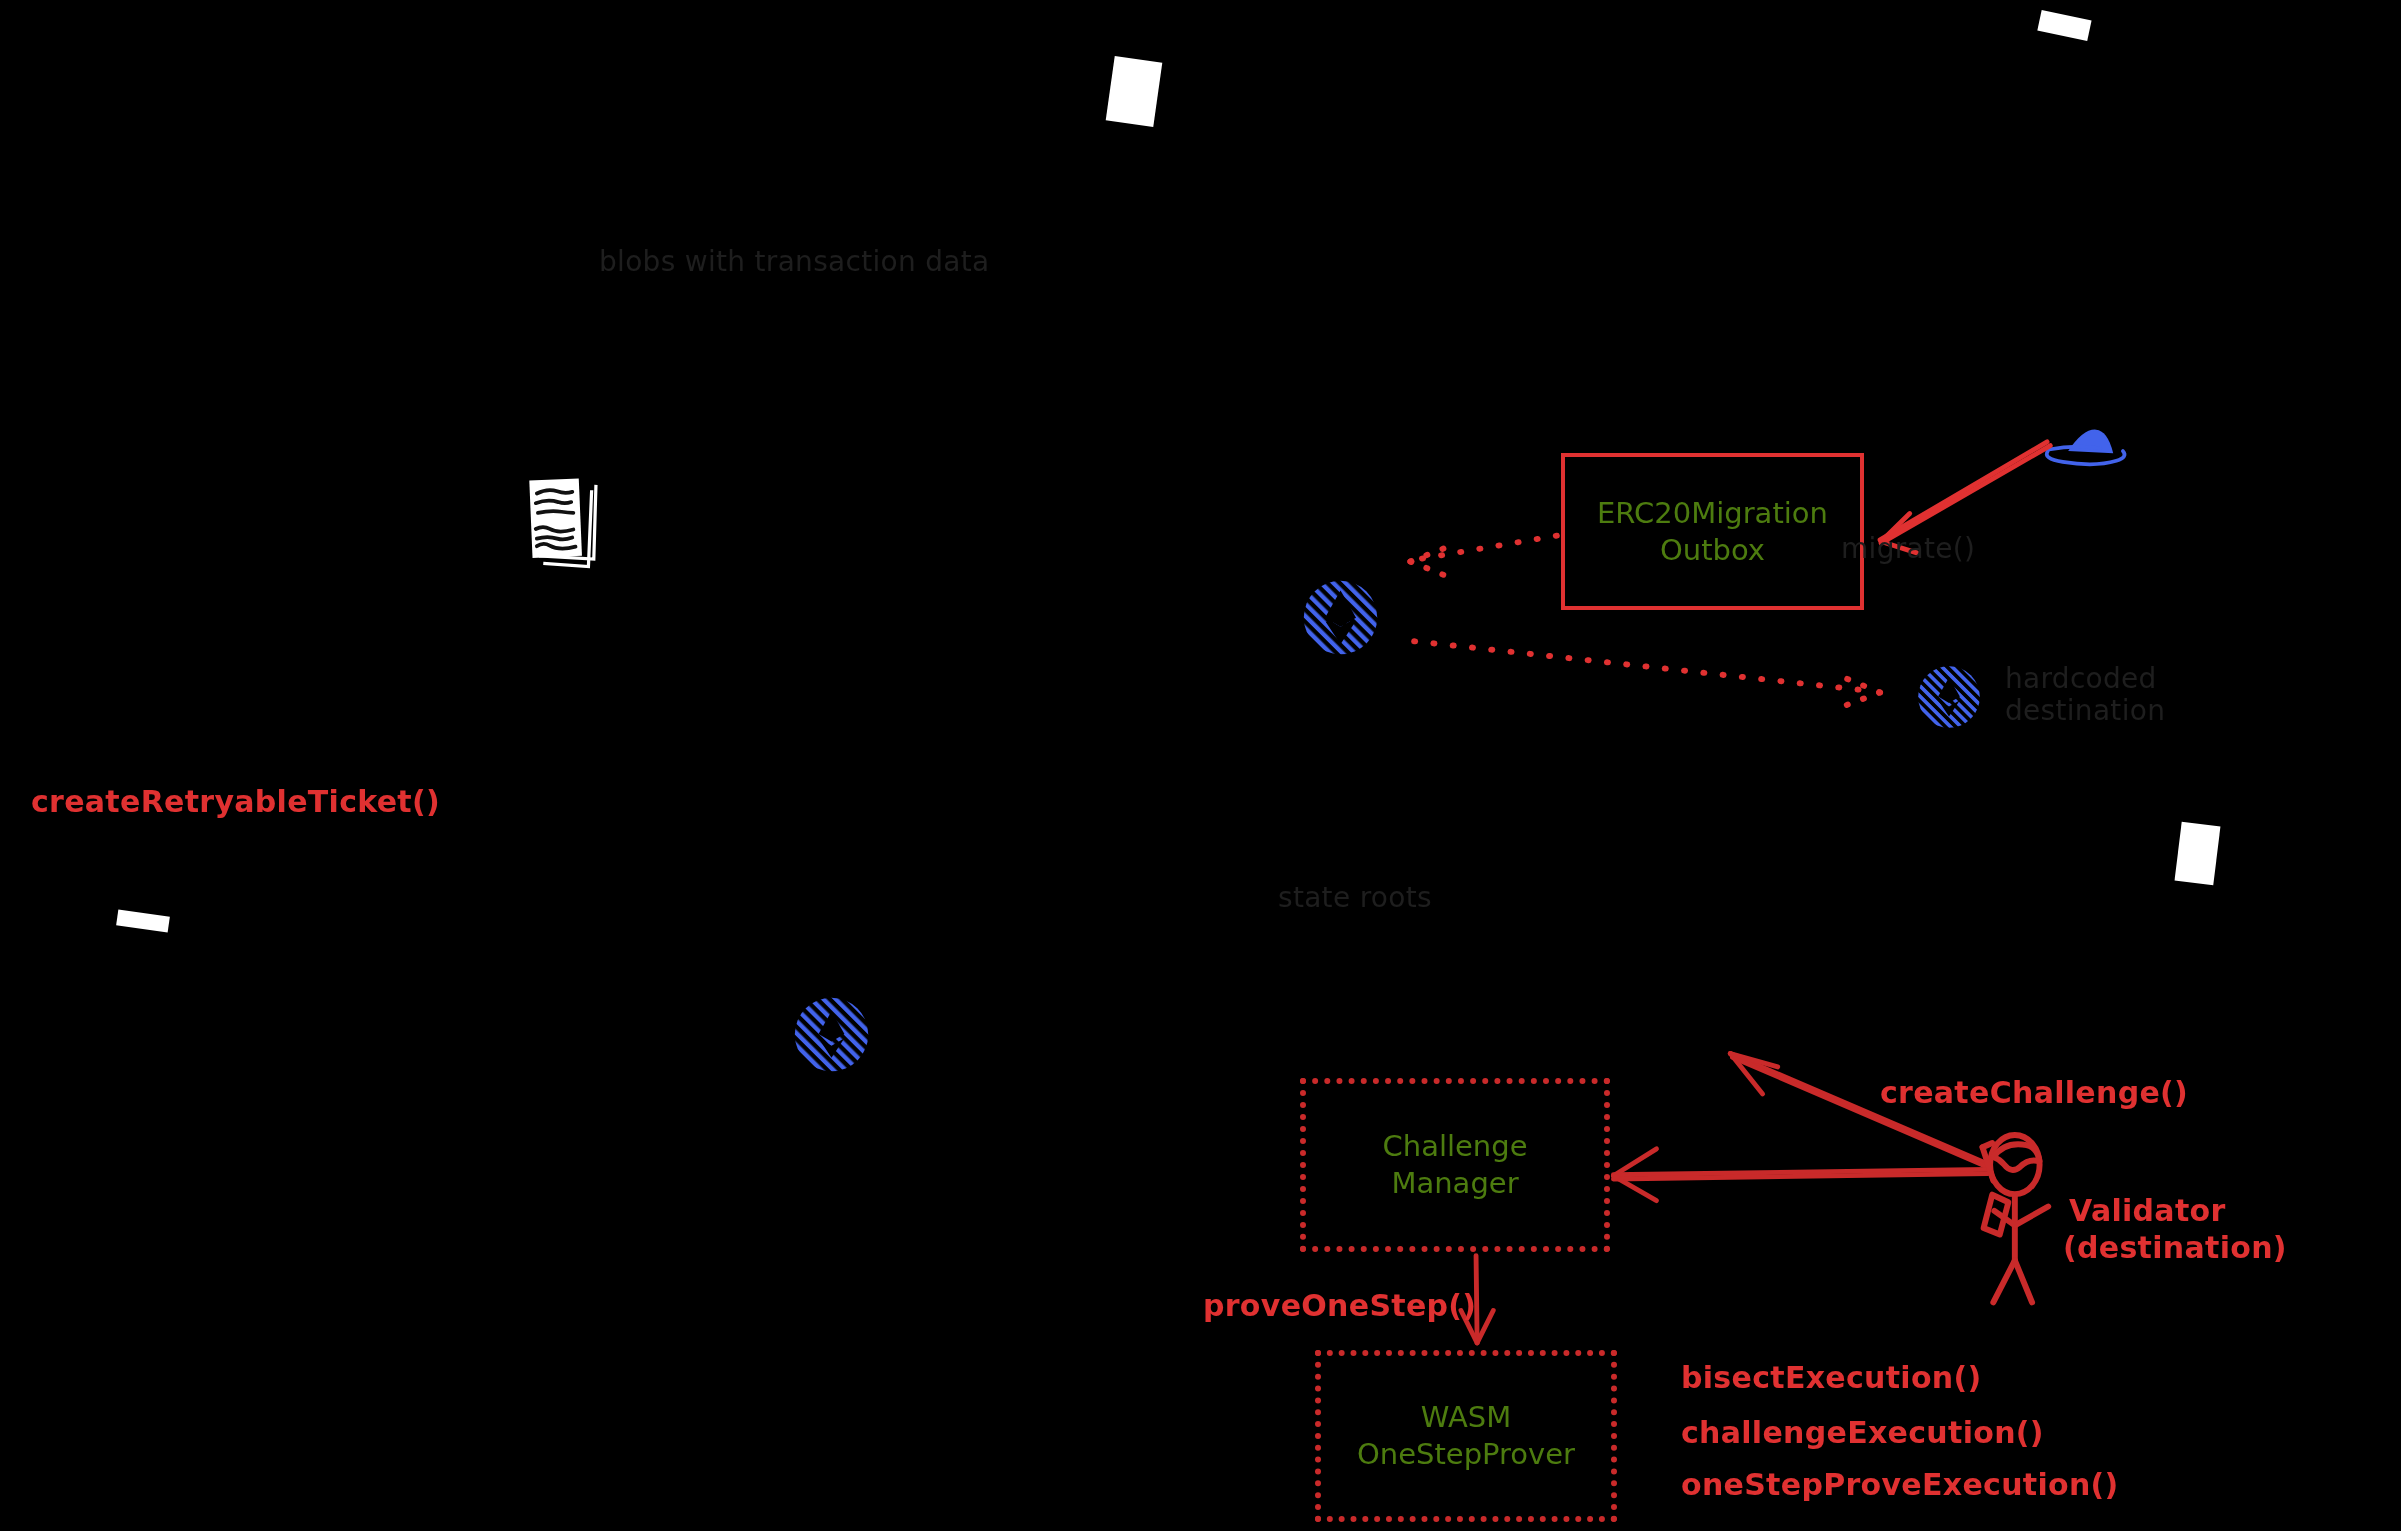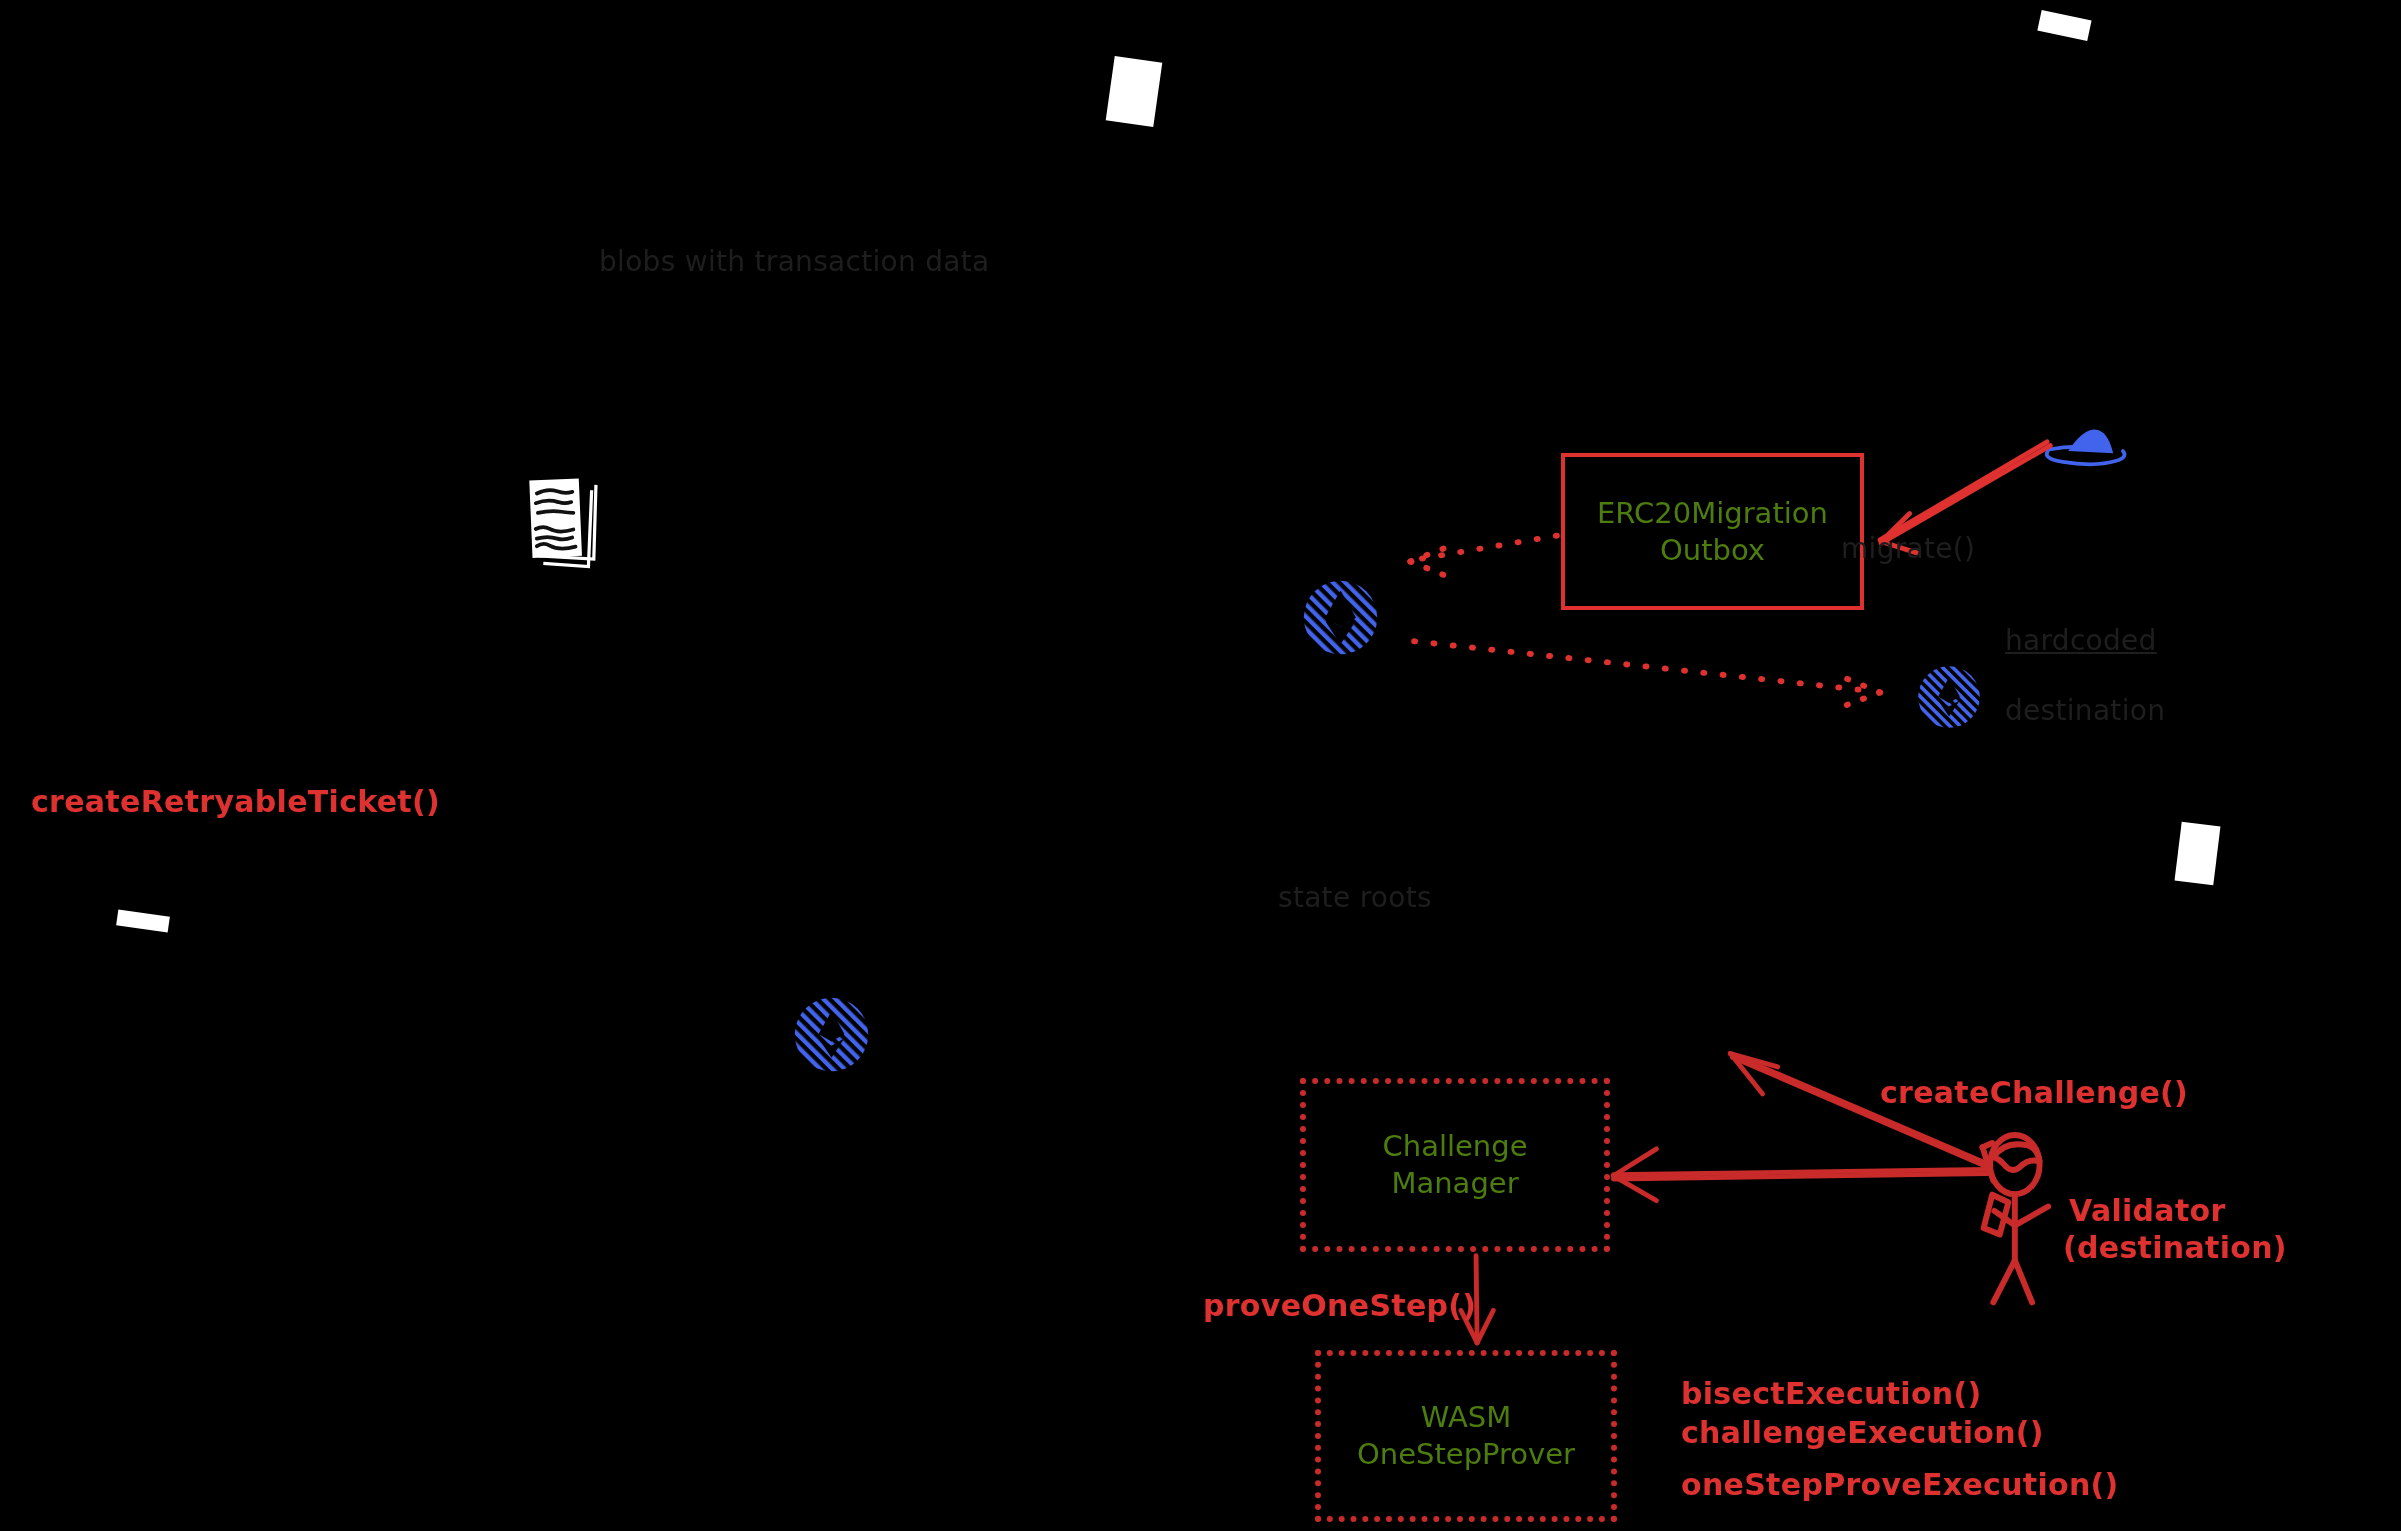--- a/index.html
+++ b/index.html
@@ -246,32 +246,32 @@
       <path d="M100 240 L132 318"></path>
     </g>
   </svg>
 
   <div class="lbl lbl-dark" style="left:599px; top:245px;">blobs with transaction data</div>
 
   <div class="lbl lbl-dark" style="left:1278px; top:881px;">state roots</div>
 
   <div class="lbl lbl-dark" style="left:1828px; top:532px;margin-left:13px;">migrate()</div>
 
-  <div class="lbl lbl-dark" style="left:2005px; top:624px;text-decoration:underline;">hardcoded</div>
+  <div class="lbl lbl-dark" style="left:2005px; top:662px;">hardcoded</div>
   <div class="lbl lbl-dark" style="left:2005px; top:694px;">destination</div>
 
   <div class="lbl lbl-red" style="left:31px; top:784px;">createRetryableTicket()</div>
 
   <div class="lbl lbl-red" style="left:1880px; top:1075px;">createChallenge()</div>
 
   <div class="lbl lbl-red" style="left:1203px; top:1288px;">proveOneStep()</div>
 
   <div class="lbl lbl-red" style="left:2069px; top:1193px;">Validator</div>
   <div class="lbl lbl-red" style="left:2063px; top:1230px;">(destination)</div>
 
   <div style="position:absolute; left:1681px; top:1360px;">
-    <div class="lbl lbl-red" style="position:relative; left:0; top:16px;">bisectExecution()</div>
+    <div class="lbl lbl-red" style="position:relative; left:0; top:0;">bisectExecution()</div>
     <div class="lbl lbl-red" style="position:relative; left:0; top:0; margin-top:20px;">challengeExecution()</div>
     <div class="lbl lbl-red" style="position:relative; left:0; top:0; margin-top:16px;">oneStepProveExecution()</div>
   </div>
 
 </div>
 
 
 </body></html>

